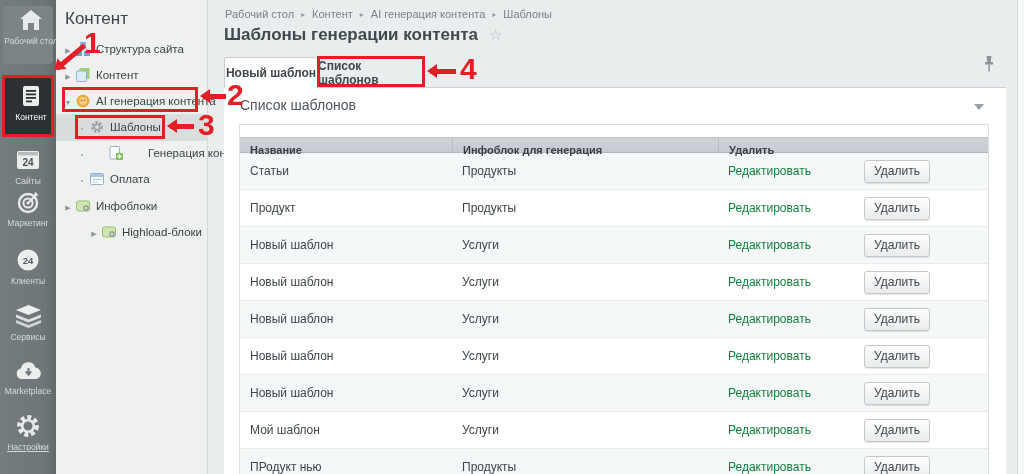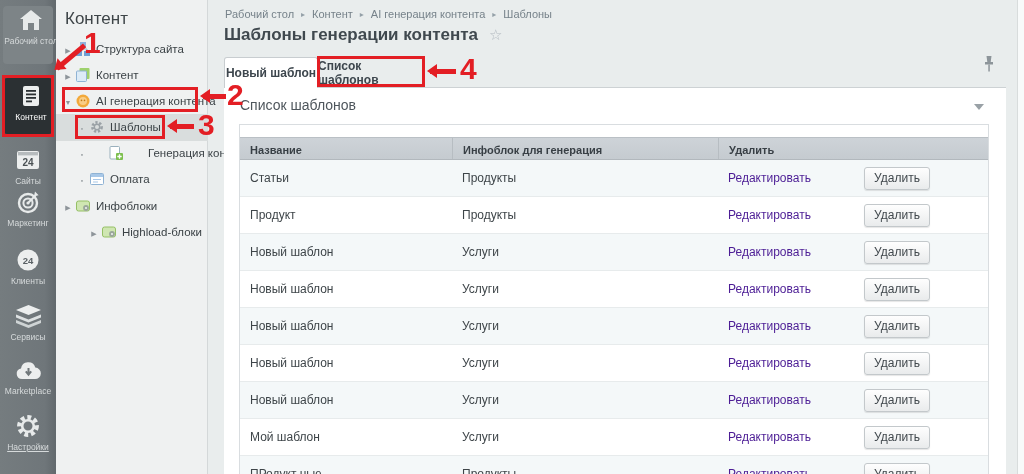--- a/index.html
+++ b/index.html
@@ -47,30 +47,30 @@
   .tab-plain { left:110px; width:102px; z-index:3; }
   .pin { position:absolute; right:29px; top:55px; z-index:2; }
 
   .panel { position:absolute; left:16px; top:87px; width:782px; bottom:0; background:#fff;
            border-top:1px solid #cdd2d4; }
   .sec-title { position:absolute; left:16px; top:9px; font-size:14px; color:#4e565c; }
   .chev { position:absolute; right:22px; top:16px; width:0; height:0;
           border-left:5px solid transparent; border-right:5px solid transparent; border-top:6px solid #99a1a6; }
   .tblbox { position:absolute; left:15px; right:17px; top:36px; bottom:-1px;
             border:1px solid #d9dde0; background:#fff; padding-top:12px; }
-  .thead { display:flex; height:23px; background:linear-gradient(#ced3d8,#c5cbd0);
+  .thead { display:flex; height:16px; background:linear-gradient(#ced3d8,#c5cbd0);
            border-top:1px solid #bac0c5; border-bottom:1px solid #b2b8bd; }
   .th { font-size:11px; font-weight:bold; color:#383f45; line-height:24px; padding-left:10px; }
   .th + .th { border-left:1px solid #b7bdc2; }
   .c1 { width:212px; } .c2 { width:266px; } .c3 { width:138px; } .c4 { width:130px; }
   .row { display:flex; height:37px; align-items:center; border-bottom:1px solid #e7ebec;
          font-size:12px; color:#3e4549; }
   .row.odd { background:#f4f8f9; }
   .td { padding-left:10px; }
-  .link { color:#4c1d95; cursor:pointer; }
+  .link { color:#15803d; cursor:pointer; }
   .btn { width:66px; height:23px; margin-left:8px; border:1px solid #c3c8cb; border-radius:3px;
          background:linear-gradient(#fefefe,#e9ebec); box-shadow:0 1px 1px rgba(0,0,0,.10);
          font-size:12px; color:#41484d; display:flex; align-items:center; justify-content:center; cursor:pointer; }
   .scrollstrip { position:absolute; right:0; top:0; width:7px; height:100%;
                  background:#f8fafa; border-left:1px solid #d8dcdc; }
 
   
   .rbox { position:absolute; border:3px solid #e31e24; z-index:9; }
   .digit { position:absolute; font-size:30px; font-weight:bold; color:#e31e24; z-index:10; line-height:30px; }
   .arr { position:absolute; height:5px; background:#e31e24; z-index:10; }

